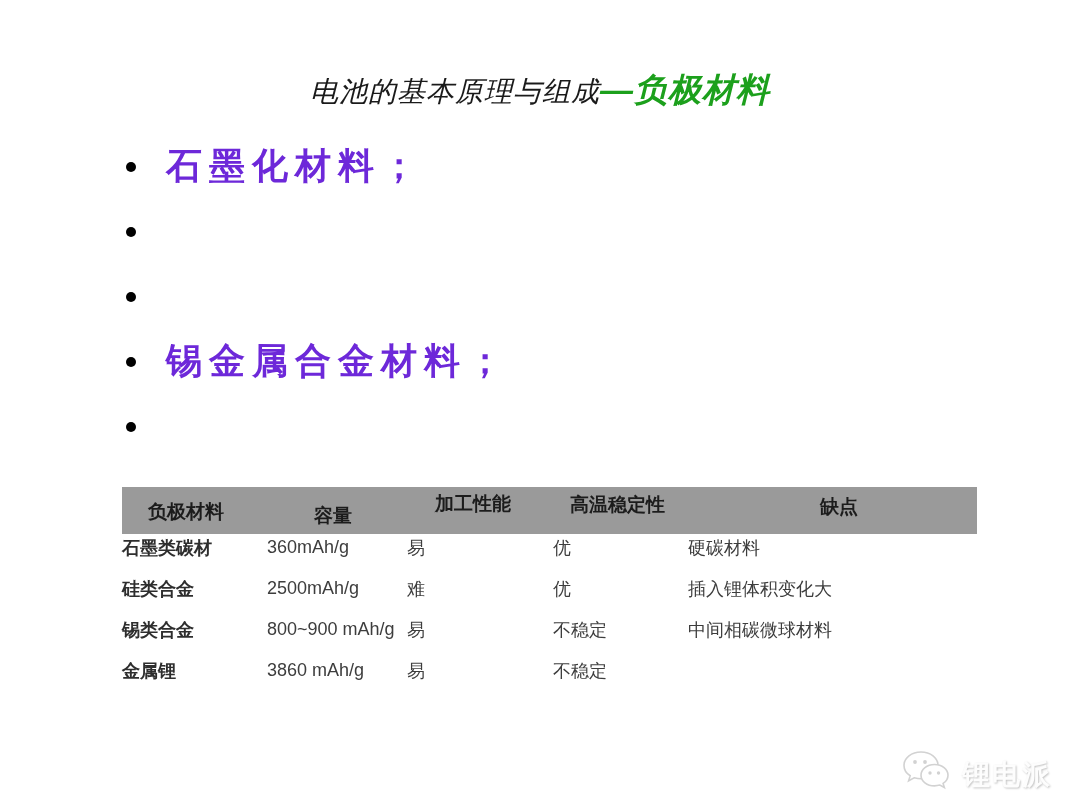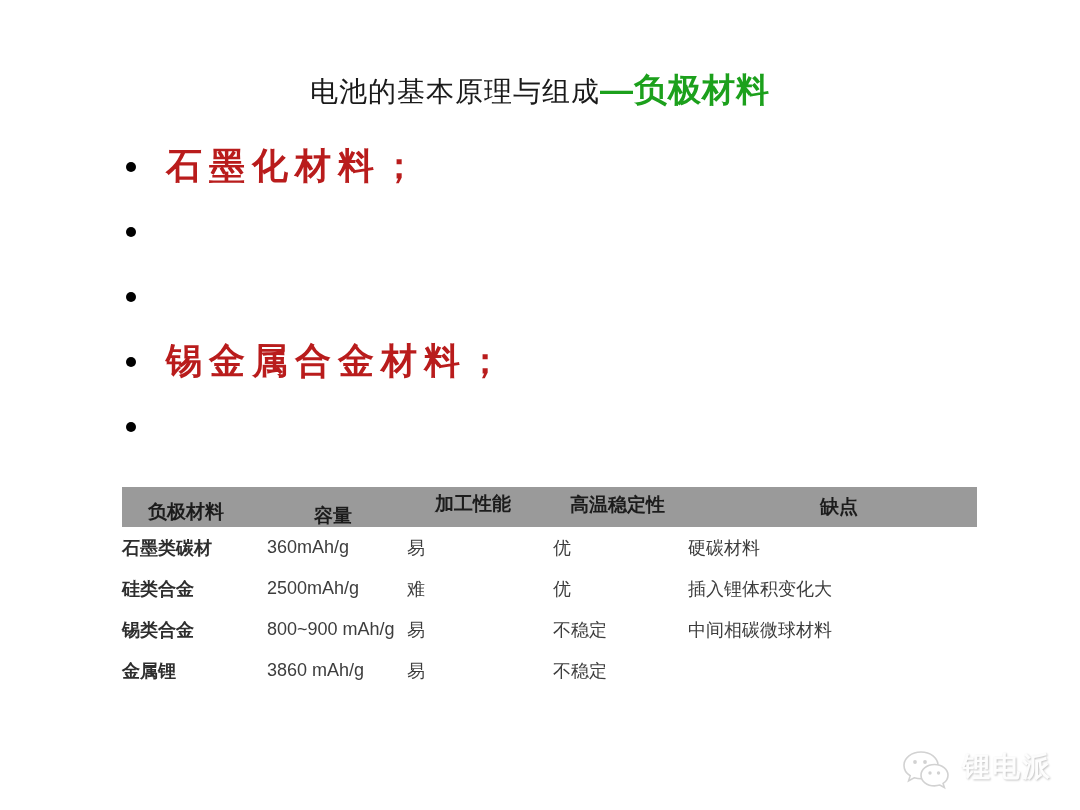--- a/index.html
+++ b/index.html
@@ -17,20 +17,21 @@
   }
 
   
   .title {
     position: absolute;
     top: 68px;
     left: 0;
     width: 100%;
     text-align: center;
     white-space: nowrap;
+    font-style: italic;
   }
   .title-prefix {
     font-family: "Liberation Serif", serif;
     font-size: 28px;
     color: #1a1a1a;
     letter-spacing: 1px;
   }
   .title-highlight {
     font-family: "Liberation Sans", sans-serif;
     font-size: 33px;
@@ -59,36 +60,36 @@
     height: 10px;
     border-radius: 50%;
     background: #000000;
     margin-right: 30px;
     flex: 0 0 auto;
   }
   .bullet-text {
     font-family: "DejaVu Serif", serif;
     font-size: 36px;
     font-weight: 700;
-    color: #b91c1c;
+    color: #6d28d9;
     letter-spacing: 7px;
     white-space: nowrap;
   }
 
   
   .mat-table {
     position: absolute;
     left: 122px;
     top: 487px;
     width: 855px;
   }
   .thead {
     position: relative;
     width: 855px;
-    height: 40px;
+    height: 47px;
     background: #9a9a9a;
   }
   .th {
     position: absolute;
     font-size: 19px;
     font-weight: 700;
     color: #1c1c1c;
     white-space: nowrap;
   }
   .th1 { left: 26px;  top: 12px; }
@@ -118,21 +119,21 @@
     font-weight: 700;
     color: #2e2e2e;
   }
 
   
   .watermark {
     position: absolute;
     right: 28px;
     bottom: 16px;
     display: flex;
-    align-items: flex-start;
+    align-items: flex-end;
     gap: 10px;
   }
   .wm-icon { display: inline-block; width: 52px; height: 46px; }
   .wm-text {
     font-size: 28px;
     font-weight: 700;
     color: #fdfdfd;
     letter-spacing: 2px;
     text-shadow: 1px 1px 2px #c4c4c4, -1px -1px 1px #ffffff;
     white-space: nowrap;

